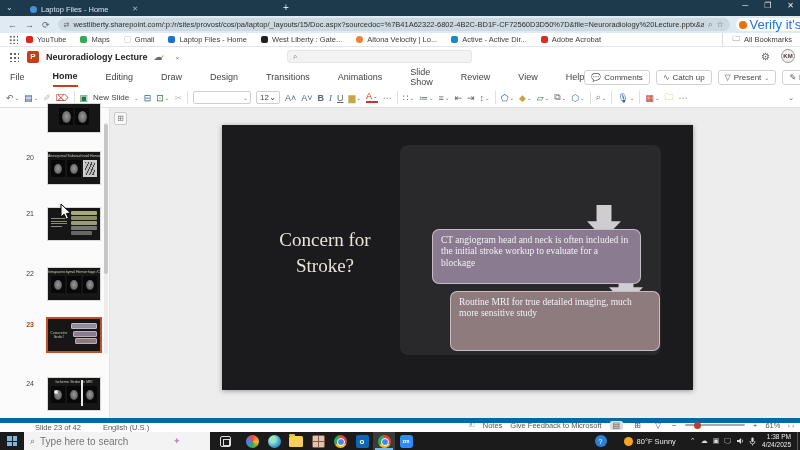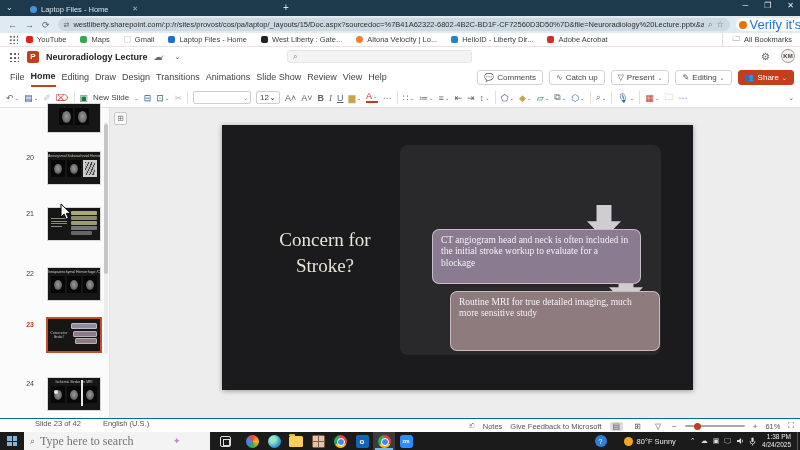--- a/index.html
+++ b/index.html
@@ -44,21 +44,21 @@
   .cloud-ico { font-size:9px; color:#6b6b6b; margin-left:6px; }
   .cloud-ok { font-size:6px; color:#107c10; margin-left:-3px; }
   .title-chev { font-size:7px; color:#616161; margin-left:10px; }
   .appsearch { position:absolute; left:287px; top:3px; width:185px; height:13px; background:#f3f3f3; border:1px solid #e6e6e6; border-radius:3px; display:flex; align-items:center; padding:0 5px; gap:4px; }
   .appsearch input { border:0; background:transparent; outline:none; font-size:8px; color:#5f6368; width:100%; font-family:"Liberation Sans",sans-serif; }
   .head-gear { position:absolute; right:30px; top:4px; font-size:10px; color:#616161; }
   .avatar { position:absolute; right:5px; top:2px; width:14px; height:14px; border-radius:50%; background:#f6efed; border:1px solid #9a9a9a; color:#444; font-size:6px; font-weight:bold; display:flex; align-items:center; justify-content:center; }
 
   
   .menurow { position:absolute; top:66px; left:0; width:800px; height:22px; background:#fff; display:flex; align-items:center; }
-  .menu-item { font-size:9px; color:#444; margin-left:6px; padding:4px 0; }
+  .menu-item { font-size:9px; color:#444; margin-left:28px; padding:4px 0; }
   .menu-item.first { margin-left:10px; }
   .menu-item.active { font-weight:700; color:#242424; border-bottom:2px solid #c43e1c; }
   .head-actions { margin-left:auto; display:flex; align-items:center; gap:6px; margin-right:6px; }
   .hbtn { height:15px; border:1px solid #d1d1d1; border-radius:3px; background:#fff; display:flex; align-items:center; gap:3px; padding:0 6px; font-size:8px; color:#444; white-space:nowrap; }
   .hbtn .ic { font-size:8px; color:#5b5b5b; }
   .hbtn .chev { font-size:6px; color:#666; }
   .hbtn.share { background:#c43e1c; border-color:#c43e1c; color:#fff; }
   .hbtn.share .ic,.hbtn.share .chev { color:#fff; }
 
   
@@ -115,36 +115,36 @@
   .fb2 { left:210px; top:104px; width:209px; height:55px; }
   .fb3 { left:228px; top:166px; width:210px; height:60px; }
   .flow-arrow { position:absolute; width:34px; height:34px; background:#cfccd2; clip-path:polygon(28% 0,72% 0,72% 48%,100% 48%,50% 100%,0 48%,28% 48%); z-index:1; }
   .fa1 { left:365px; top:80px; }
   .fa2 { left:387px; top:146px; }
 
   
   .cursor { position:absolute; left:60px; top:95px; z-index:50; }
 
   
-  .statusbar { position:absolute; top:418px; left:0; width:800px; height:14px; background:#fff; border-top:1px solid #0369a1; display:flex; align-items:flex-start; font-size:7.5px; color:#555; }
+  .statusbar { position:absolute; top:418px; left:0; width:800px; height:14px; background:#fff; border-top:5px solid #0369a1; display:flex; align-items:flex-end; font-size:7.5px; color:#555; }
   .sb-left { margin-left:35px; display:flex; gap:22px; }
   .sb-right { margin-left:auto; display:flex; align-items:center; gap:8px; margin-right:6px; }
   .sb-ico { font-size:8px; color:#555; }
   .viewbtn { font-size:8px; color:#555; padding:0 3px; border-radius:2px; }
   .viewbtn.sel { background:#dcdcdc; }
   .zoomtrack { position:relative; width:60px; height:2px; background:#a8a8a8; border-radius:1px; }
   .zoomdot { position:absolute; left:9px; top:-2.5px; width:7px; height:7px; border-radius:50%; background:#b5432a; }
 
   
   .taskbar { position:absolute; top:432px; left:0; width:800px; height:18px; background:#1b1b1b; display:flex; align-items:center; }
   .startbtn { width:24px; height:18px; display:flex; align-items:center; justify-content:center; }
   .winlogo { width:10px; height:10px; display:grid; grid-template-columns:4.5px 4.5px; grid-template-rows:4.5px 4.5px; gap:1px; }
   .winlogo div { background:#7cb8dd; }
   .tb-search { width:186px; height:18px; background:#f3f3f3; display:flex; align-items:center; gap:5px; padding:0 6px; }
-  .tb-search input { border:0; background:transparent; outline:none; font-size:12px; color:#555; width:128px; font-family:Liberation Serif, serif; }
+  .tb-search input { border:0; background:transparent; outline:none; font-size:10px; color:#555; width:128px; font-family:Liberation Sans, sans-serif; }
   .sparkle { color:#c183d8; font-size:9px; }
   .taskview { margin:0 10px; width:11px; height:11px; border:1px solid #ddd; border-radius:2px; position:relative; }
   .taskview::after { content:""; position:absolute; left:2px; top:2px; width:5px; height:5px; border:1px solid #ddd; background:#1b1b1b; }
   .tb-ico { width:22px; height:18px; display:flex; align-items:center; justify-content:center; position:relative; }
   .tb-ico.active { background:rgba(255,255,255,.14); }
   .tb-ico.active::after { content:""; position:absolute; bottom:0; left:2px; right:2px; height:2px; background:#76b9ed; }
   .ico-circle { width:13px; height:13px; border-radius:50%; }
   .ico-pinwheel { background:conic-gradient(#e9493b,#f7b529,#34a853,#4285f4,#e9493b); }
   .ico-edge { background:radial-gradient(circle at 35% 35%, #9be3c1 0 25%, #35a3d7 60%, #1b6fb8 100%); }
   .ico-folder { width:14px; height:11px; background:#f8cf57; border-radius:1.5px; position:relative; }
@@ -222,21 +222,21 @@
     <span class="bm">
         <span class="fv" style="background:#222"></span>
         <span>West Liberty : Gate...</span>
       </span>
     <span class="bm">
         <span class="fv" style="background:#f08030;border-radius:50%"></span>
         <span>Altona Velocity | Lo...</span>
       </span>
     <span class="bm">
         <span class="fv" style="background:#1c87c9"></span>
-        <span>HelloID - Liberty Dir...</span>
+        <span>Active - Active Dir...</span>
       </span>
     <span class="bm">
         <span class="fv" style="background:#d92d27"></span>
         <span>Adobe Acrobat</span>
       </span>
     <span class="allbm">
         <span>🗀</span>
         <span>All Bookmarks</span>
       </span>
   </div>

